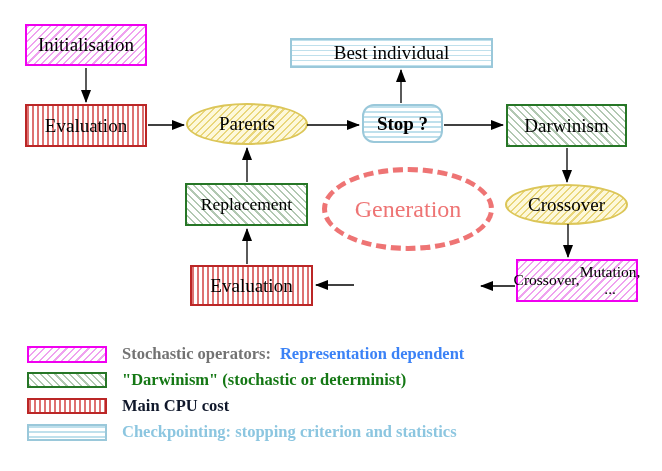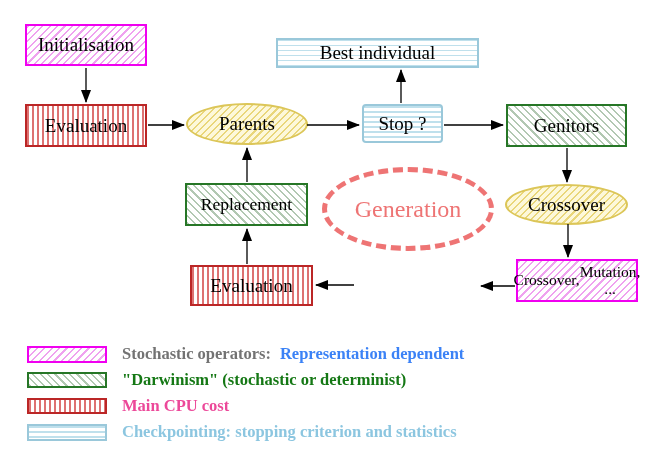--- a/index.html
+++ b/index.html
@@ -16,21 +16,21 @@
   .p-magenta{border:2px solid #f000f0;
     background:repeating-linear-gradient(135deg,#efa2ef 0 1.6px,rgba(0,0,0,0) 1.6px 5.2px);}
   .p-green{border:2px solid #267626;
     background:repeating-linear-gradient(45deg,#b2c8b2 0 1.6px,rgba(0,0,0,0) 1.6px 5.2px);}
   .p-red{border:2px solid #bb2626;
     background:repeating-linear-gradient(90deg,#dd7272 0 1.6px,rgba(0,0,0,0) 1.6px 5px);}
   .p-cyan{border:2px solid #9ac8da;
     background:repeating-linear-gradient(180deg,#bfe0ec 0 1.5px,rgba(0,0,0,0) 1.5px 5px);}
   .p-yellow{border:2px solid #dcc658;background-color:#fdf8da;
     background-image:repeating-linear-gradient(135deg,#e9d67a 0 1.5px,rgba(0,0,0,0) 1.5px 5px);}
-  .rounded{border-radius:4px;}
+  .rounded{border-radius:12px;font-weight:bold;}
   .small-label{font-size:15.5px;}
   #generation{
     position:absolute;left:322px;top:167px;width:172px;height:84px;box-sizing:border-box;
     border:5px dashed #ee7474;border-radius:50%;
     display:flex;align-items:center;justify-content:center;font-size:24px;
   }
   #arrows{position:absolute;left:0;top:0;width:662px;height:471px;pointer-events:none;}
   
   .swatch{position:absolute;left:27px;width:80px;box-sizing:border-box;}
   .legend-text{position:absolute;left:122px;font-size:16.5px;font-weight:bold;white-space:nowrap;}
@@ -40,25 +40,25 @@
 <body>
 
 <div id="canvas">
 
   <div class="node p-magenta" style="left:25px;top:24px;width:122px;height:42px">Initialisation</div>
 
   <div class="node p-red" style="left:25px;top:104px;width:122px;height:43px">Evaluation</div>
 
   <div class="node ellipse p-yellow" style="left:186px;top:103px;width:122px;height:42px">Parents</div>
 
-  <div class="node p-cyan" style="left:276px;top:38px;width:203px;height:30px">Best individual</div>
+  <div class="node p-cyan" style="left:290px;top:38px;width:203px;height:30px">Best individual</div>
 
   <div class="node p-cyan rounded" style="left:362px;top:104px;width:81px;height:39px">Stop ?</div>
 
-  <div class="node p-green" style="left:506px;top:104px;width:121px;height:43px">Genitors</div>
+  <div class="node p-green" style="left:506px;top:104px;width:121px;height:43px">Darwinism</div>
 
   <div class="node ellipse p-yellow" style="left:505px;top:184px;width:123px;height:41px">Crossover</div>
 
   <div class="node p-magenta small-label" style="left:516px;top:259px;width:122px;height:43px;flex-direction:row">
     <div>Crossover,</div>
     <div>Mutation, ...</div>
   </div>
 
 
   <div class="node p-red" style="left:190px;top:265px;width:123px;height:41px">Evaluation</div>
@@ -91,21 +91,21 @@
     <span style="color: #737373;">Stochastic operators:</span><span class="run2" style="color: #3b82f6;">Representation dependent</span>
   </div>
 
   <div class="swatch p-green" style="top:372px;height:16px"></div>
   <div class="legend-text" style="top:370px">
     <span style="color: rgb(21, 120, 21);">"Darwinism" (stochastic or determinist)</span>
   </div>
 
   <div class="swatch p-red" style="top:398px;height:16px"></div>
   <div class="legend-text" style="top:396px">
-    <span style="color: #ec4899;">Main CPU cost</span>
+    <span style="color: #0f172a;">Main CPU cost</span>
   </div>
 
   <div class="swatch p-cyan" style="top:424px;height:17px"></div>
   <div class="legend-text" style="top:422px">
     <span style="color: rgb(140, 198, 224);">Checkpointing: stopping criterion and statistics</span>
   </div>
 
 </div>
 
 </body></html>

